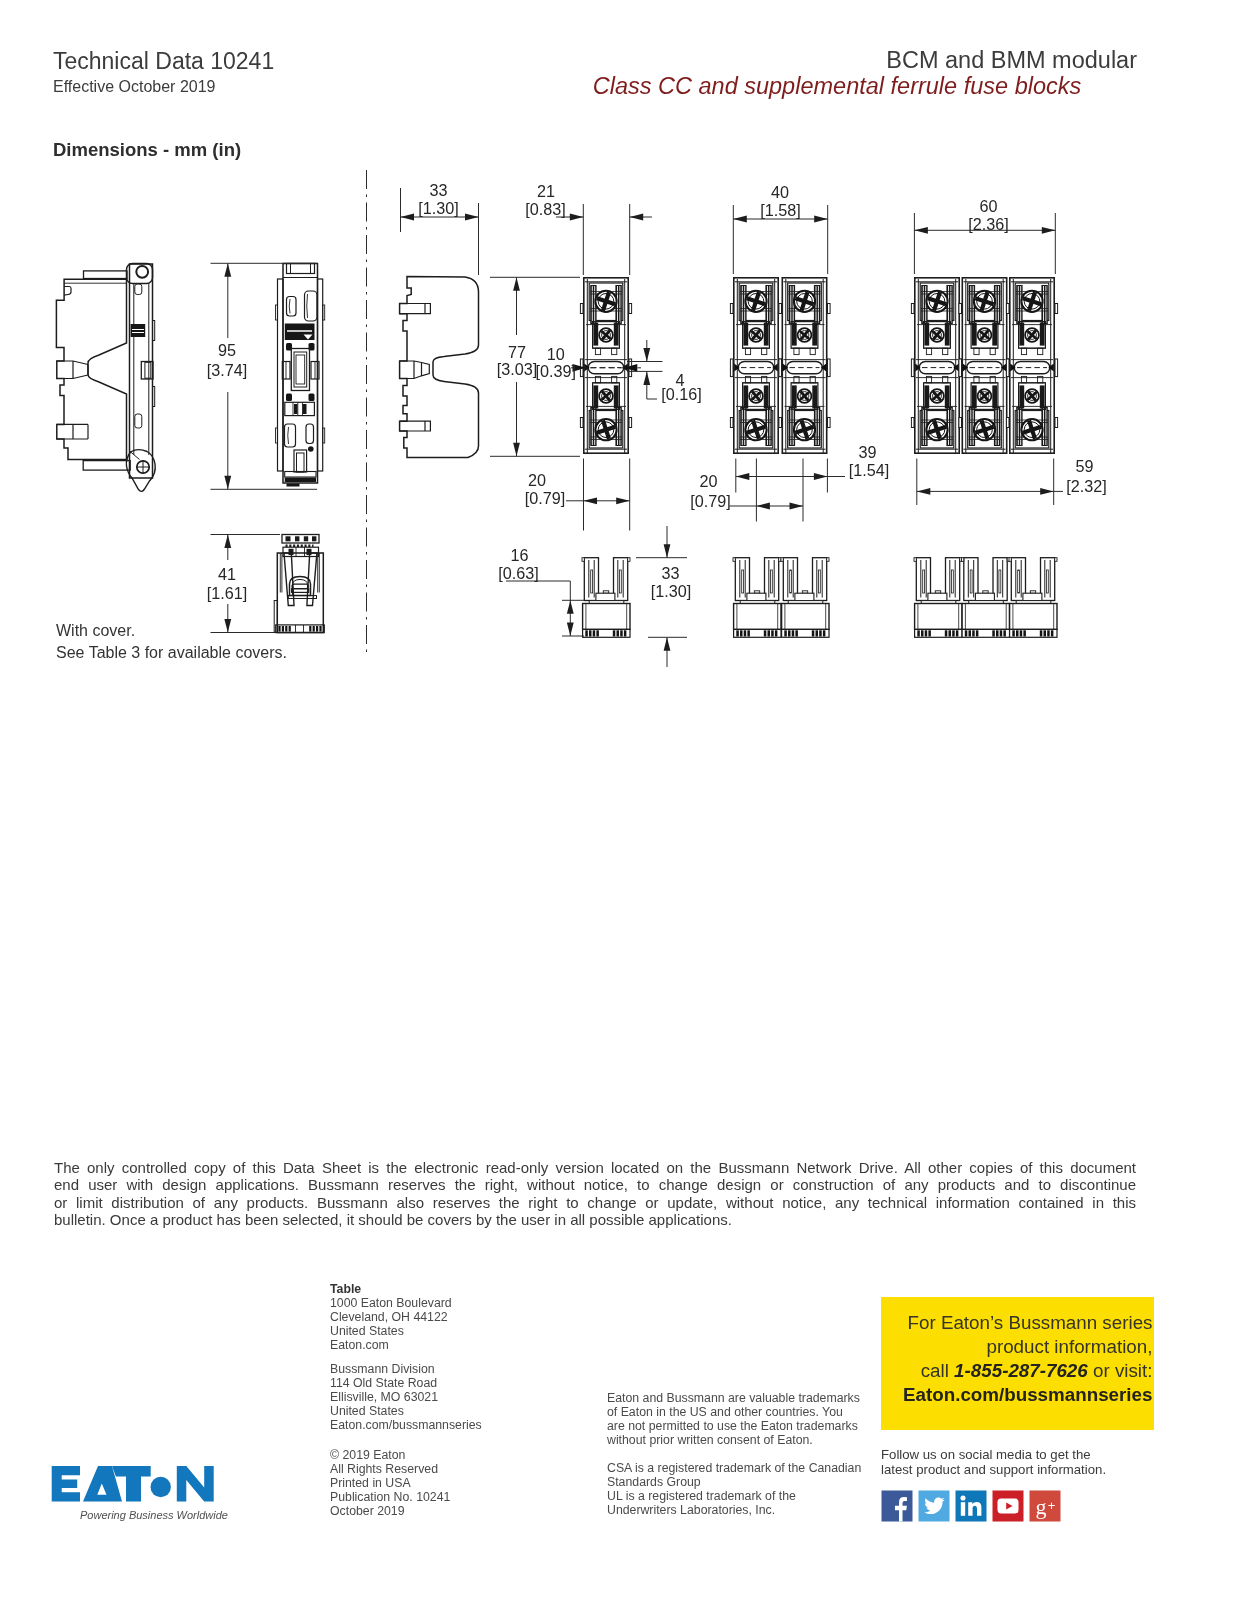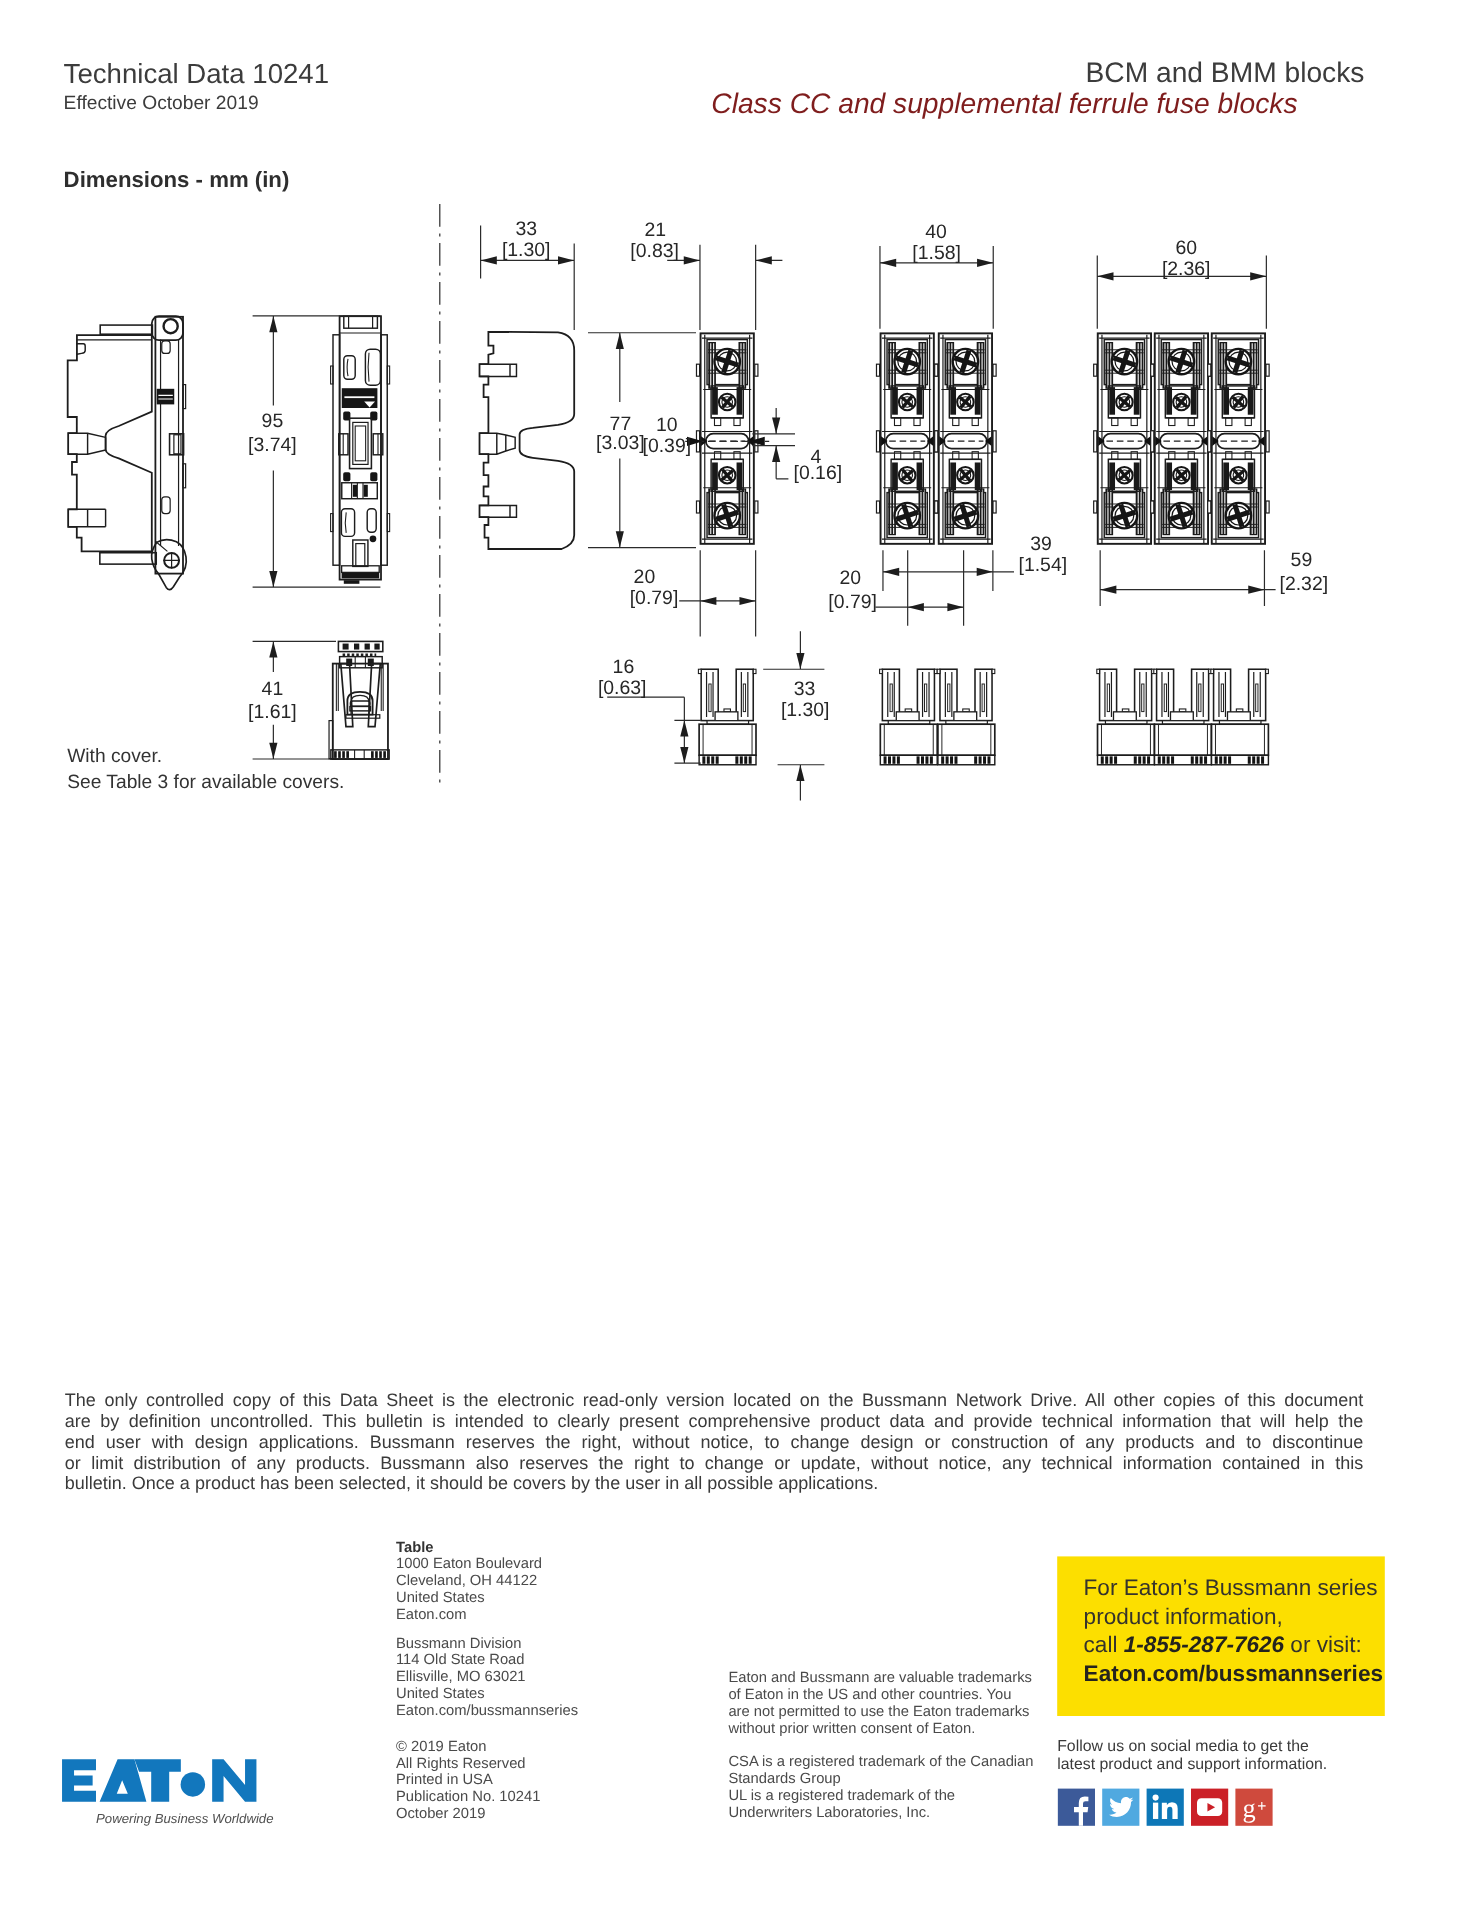--- a/index.html
+++ b/index.html
@@ -7,21 +7,21 @@
        font-family:"Liberation Sans",sans-serif;color:#3a3a3a;overflow:hidden;}
   .abs{position:absolute;}
 </style>
 </head>
 <body>
 
 <div class="abs" style="left:53px;top:49px;font-size:23px;line-height:24px;color:#3c3c3c;">Technical Data 10241</div>
 
 <div class="abs" style="left:53px;top:77px;font-size:16px;line-height:20px;color:#3c3c3c;">Effective October 2019</div>
 
-<div class="abs" style="left:637px;top:48px;width:500px;text-align:right;font-size:23.5px;line-height:24px;color:#3c3c3c;">BCM and BMM blocks</div>
+<div class="abs" style="left:637px;top:48px;width:500px;text-align:right;font-size:23.5px;line-height:24px;color:#3c3c3c;">BCM and BMM modular</div>
 
 <div class="abs" style="left:537px;top:74px;width:600px;text-align:center;font-size:23.5px;line-height:24px;color:#7f1d1d;font-style:italic;">Class CC and supplemental ferrule fuse blocks</div>
 
 <div class="abs" style="left:53px;top:139px;font-size:18.5px;font-weight:bold;color:#2e2e2e;">Dimensions - mm (in)</div>
 
 <svg id="dsvg" class="abs" style="left:0;top:0;" width="1236" height="700" viewBox="0 0 1236 700">
 <style>
  #dsvg .ln{stroke:#1d1d1d;fill:none;}
  #dsvg .dim{stroke:#2b2b2b;stroke-width:1;fill:none;}
  #dsvg text{font-family:"Liberation Sans",sans-serif;font-size:16.2px;fill:#272727;text-anchor:middle;}
@@ -384,39 +384,38 @@
 <use href="#bunit" x="914" y="557"></use>
 <use href="#bunit" x="961.5" y="557"></use>
 <use href="#bunit" x="1009" y="557"></use>
 </g>
 </svg>
 
 <div class="abs" style="left:56px;top:620px;font-size:16px;color:#333;line-height:21.5px;">With cover.<br>See Table 3 for available covers.</div>
 
 <div class="abs" style="left:54px;top:1159px;width:1082px;font-size:15px;line-height:17.3px;color:#3a3a3a;">
 <div style="text-align:justify;text-align-last:justify;">The only controlled copy of this Data Sheet is the electronic read-only version located on the Bussmann Network Drive. All other copies of this document</div>
-<div style="text-align:justify;text-align-last:justify;">are by definition uncontrolled. This bulletin is intended to clearly present comprehensive product data and provide technical information that will help the</div>
 <div style="text-align:justify;text-align-last:justify;">end user with design applications. Bussmann reserves the right, without notice, to change design or construction of any products and to discontinue</div>
 <div style="text-align:justify;text-align-last:justify;">or limit distribution of any products. Bussmann also reserves the right to change or update, without notice, any technical information contained in this</div>
 <div>bulletin. Once a product has been selected, it should be covers by the user in all possible applications.</div>
 </div>
 
 <div class="abs" style="left:330px;top:1283px;font-size:12.3px;line-height:13.9px;color:#4a4a4a;"><b style="color:#333;">Table</b><br>1000 Eaton Boulevard<br>Cleveland, OH 44122<br>United States<br>Eaton.com</div>
 
 <div class="abs" style="left:330px;top:1363px;font-size:12.3px;line-height:13.9px;color:#4a4a4a;">Bussmann Division<br>114 Old State Road<br>Ellisville, MO 63021<br>United States<br>Eaton.com/bussmannseries</div>
 
 <div class="abs" style="left:330px;top:1449px;font-size:12.3px;line-height:13.9px;color:#4a4a4a;">© 2019 Eaton<br>All Rights Reserved<br>Printed in USA<br>Publication No. 10241<br>October 2019</div>
 
 <div class="abs" style="left:607px;top:1392px;font-size:12.3px;line-height:13.9px;color:#4a4a4a;">Eaton and Bussmann are valuable trademarks<br>of Eaton in the US and other countries. You<br>are not permitted to use the Eaton trademarks<br>without prior written consent of Eaton.</div>
 
 <div class="abs" style="left:607px;top:1462px;font-size:12.3px;line-height:13.9px;color:#4a4a4a;">CSA is a registered trademark of the Canadian<br>Standards Group<br>UL is a registered trademark of the<br>Underwriters Laboratories, Inc.</div>
 
 <div class="abs" style="left:881px;top:1297px;width:273px;height:133px;background:#fcdf00;"></div>
 
-<div class="abs" style="left:903px;top:1311px;font-size:18.8px;line-height:24px;color:#35332c;">For Eaton’s Bussmann series<br>product information,<br>call <b style="color:#24231e;font-style:italic;">1-855-287-7626</b> or visit:<br><b style="color:#24231e;">Eaton.com/bussmannseries</b></div>
+<div class="abs" style="left:903px;top:1311px;font-size:18.8px;line-height:24px;color:#35332c;text-align:right;">For Eaton’s Bussmann series<br>product information,<br>call <b style="color:#24231e;font-style:italic;">1-855-287-7626</b> or visit:<br><b style="color:#24231e;">Eaton.com/bussmannseries</b></div>
 
 <div class="abs" style="left:881px;top:1448px;font-size:13.2px;line-height:14.6px;color:#3a3a3a;">Follow us on social media to get the<br>latest product and support information.</div>
 
 <svg class="abs" style="left:881px;top:1490px;" width="182" height="32" viewBox="0 0 182 32">
 
 <g>
 <rect x="0.5" y="0.5" width="31" height="31" fill="#3c5a99"></rect>
 <path d="M21.5,31.5 V20.2 h3.8 l0.57,-4.4 h-4.37 v-2.8 q0,-1.9 2.0,-1.9 h2.5 V7.2 q-1.3,-0.2 -3.0,-0.2 q-5.0,0 -5.0,5.4 v3.4 h-4.0 v4.4 h4.0 V31.5 Z" fill="#fff"></path>
 </g>
 

